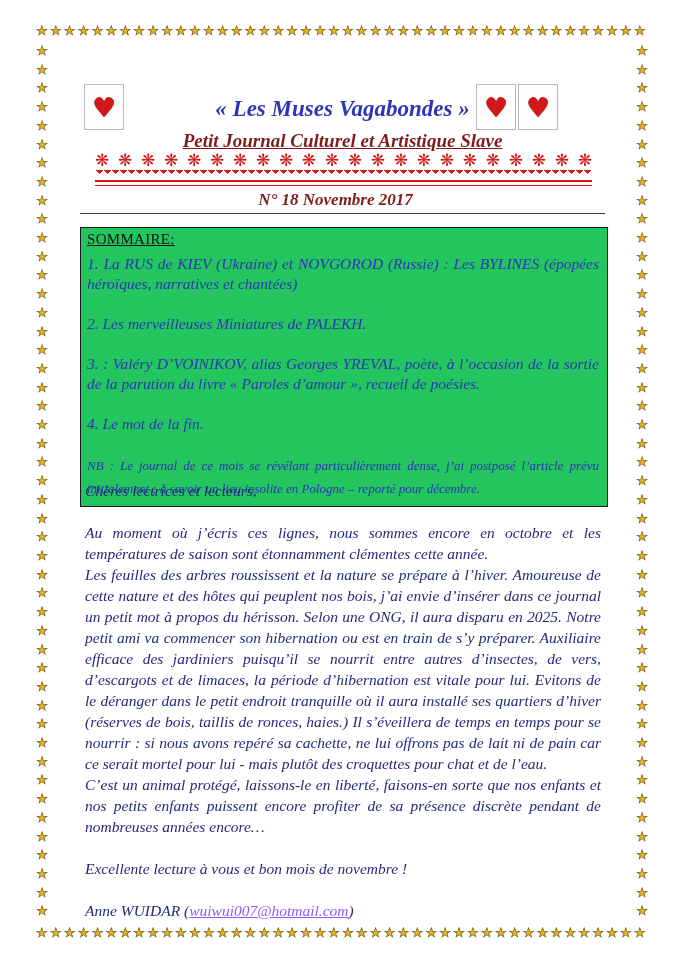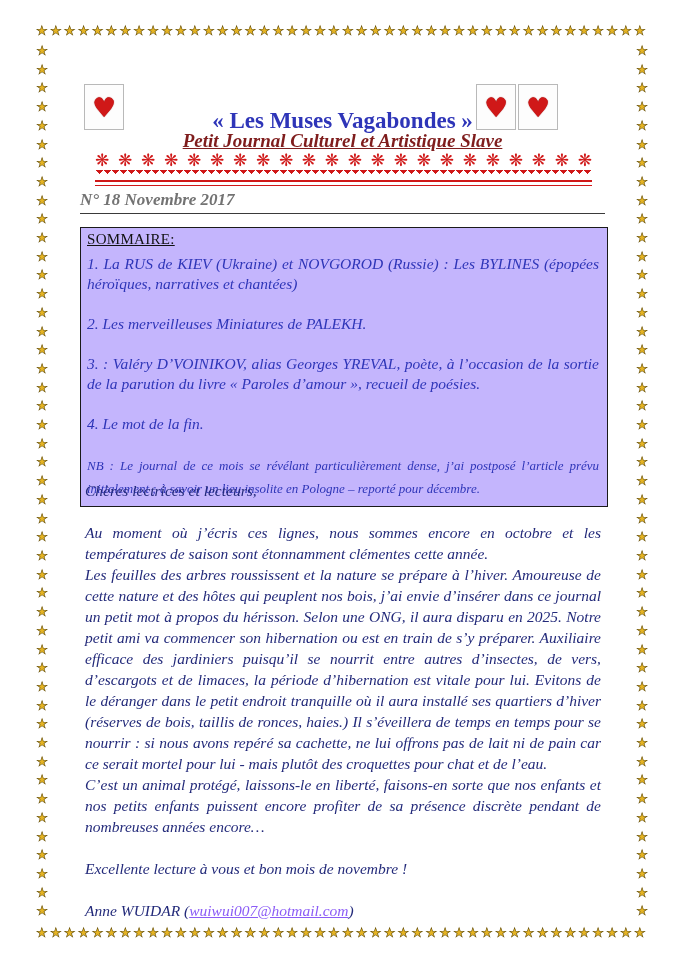--- a/index.html
+++ b/index.html
@@ -39,23 +39,23 @@
     display:flex; align-items:center; justify-content:center;
     color:#d01818; font-size:27px; line-height:1;
     font-family:"DejaVu Sans", sans-serif;
     text-shadow:0 0 1px #8f0f0f;
   }
   .heart-left { left:84px; }
   .heart-right-1 { left:476px; }
   .heart-right-2 { left:518px; }
 
   .title {
-    position:absolute; left:80px; top:108px; width:525px;
+    position:absolute; left:80px; top:96px; width:525px;
     text-align:center;
-    font-size:23px; font-weight:bold; 
+    font-size:23px; font-weight:bold; font-style:italic;
     color:#2e35b8;
   }
   .subtitle {
     position:absolute; left:80px; top:130px; width:525px;
     text-align:center;
     font-size:19px; font-weight:bold; font-style:italic;
     color:#7f1d1d; text-decoration:underline;
   }
 
   .band-motifs {
@@ -69,32 +69,32 @@
     background:
       linear-gradient(135deg, #d01818 25%, transparent 25%) -4px 0,
       linear-gradient(225deg, #d01818 25%, transparent 25%) -4px 0;
     background-size:8px 8px; background-repeat:repeat-x;
   }
   .band-line-thick { position:absolute; left:95px; top:180px; width:497px; height:0; border-top:2.5px solid #d01818; }
   .band-line-thin  { position:absolute; left:95px; top:185px; width:497px; height:0; border-top:1.2px solid #d01818; }
 
   .issue-line {
     position:absolute; left:80px; top:190px; width:525px;
-    text-align:left; padding-right:14px; padding-bottom:3px;
+    text-align:center; padding-right:14px; padding-bottom:3px;
     font-size:17px; font-weight:bold; font-style:italic;
-    color:#737373;
+    color:#7f1d1d;
     border-bottom:1px solid #3a3a3a;
   }
 
   
   .sommaire {
     position:absolute; left:80px; top:227px; width:528px;
     border:1px solid #1a1a1a;
     padding:3px 8px 6px 6px;
-    background:#c4b5fd;
+    background:#22c55e;
   }
   .sommaire-heading {
     font-size:15px; color:#111111; text-decoration:underline;
     letter-spacing:0.3px;
   }
   .sommaire-item {
     font-size:15.5px; font-style:italic; color:#2e35b8;
     line-height:20px; margin-top:20px; text-align:justify;
   }
   .sommaire-item.first { margin-top:6px; }

